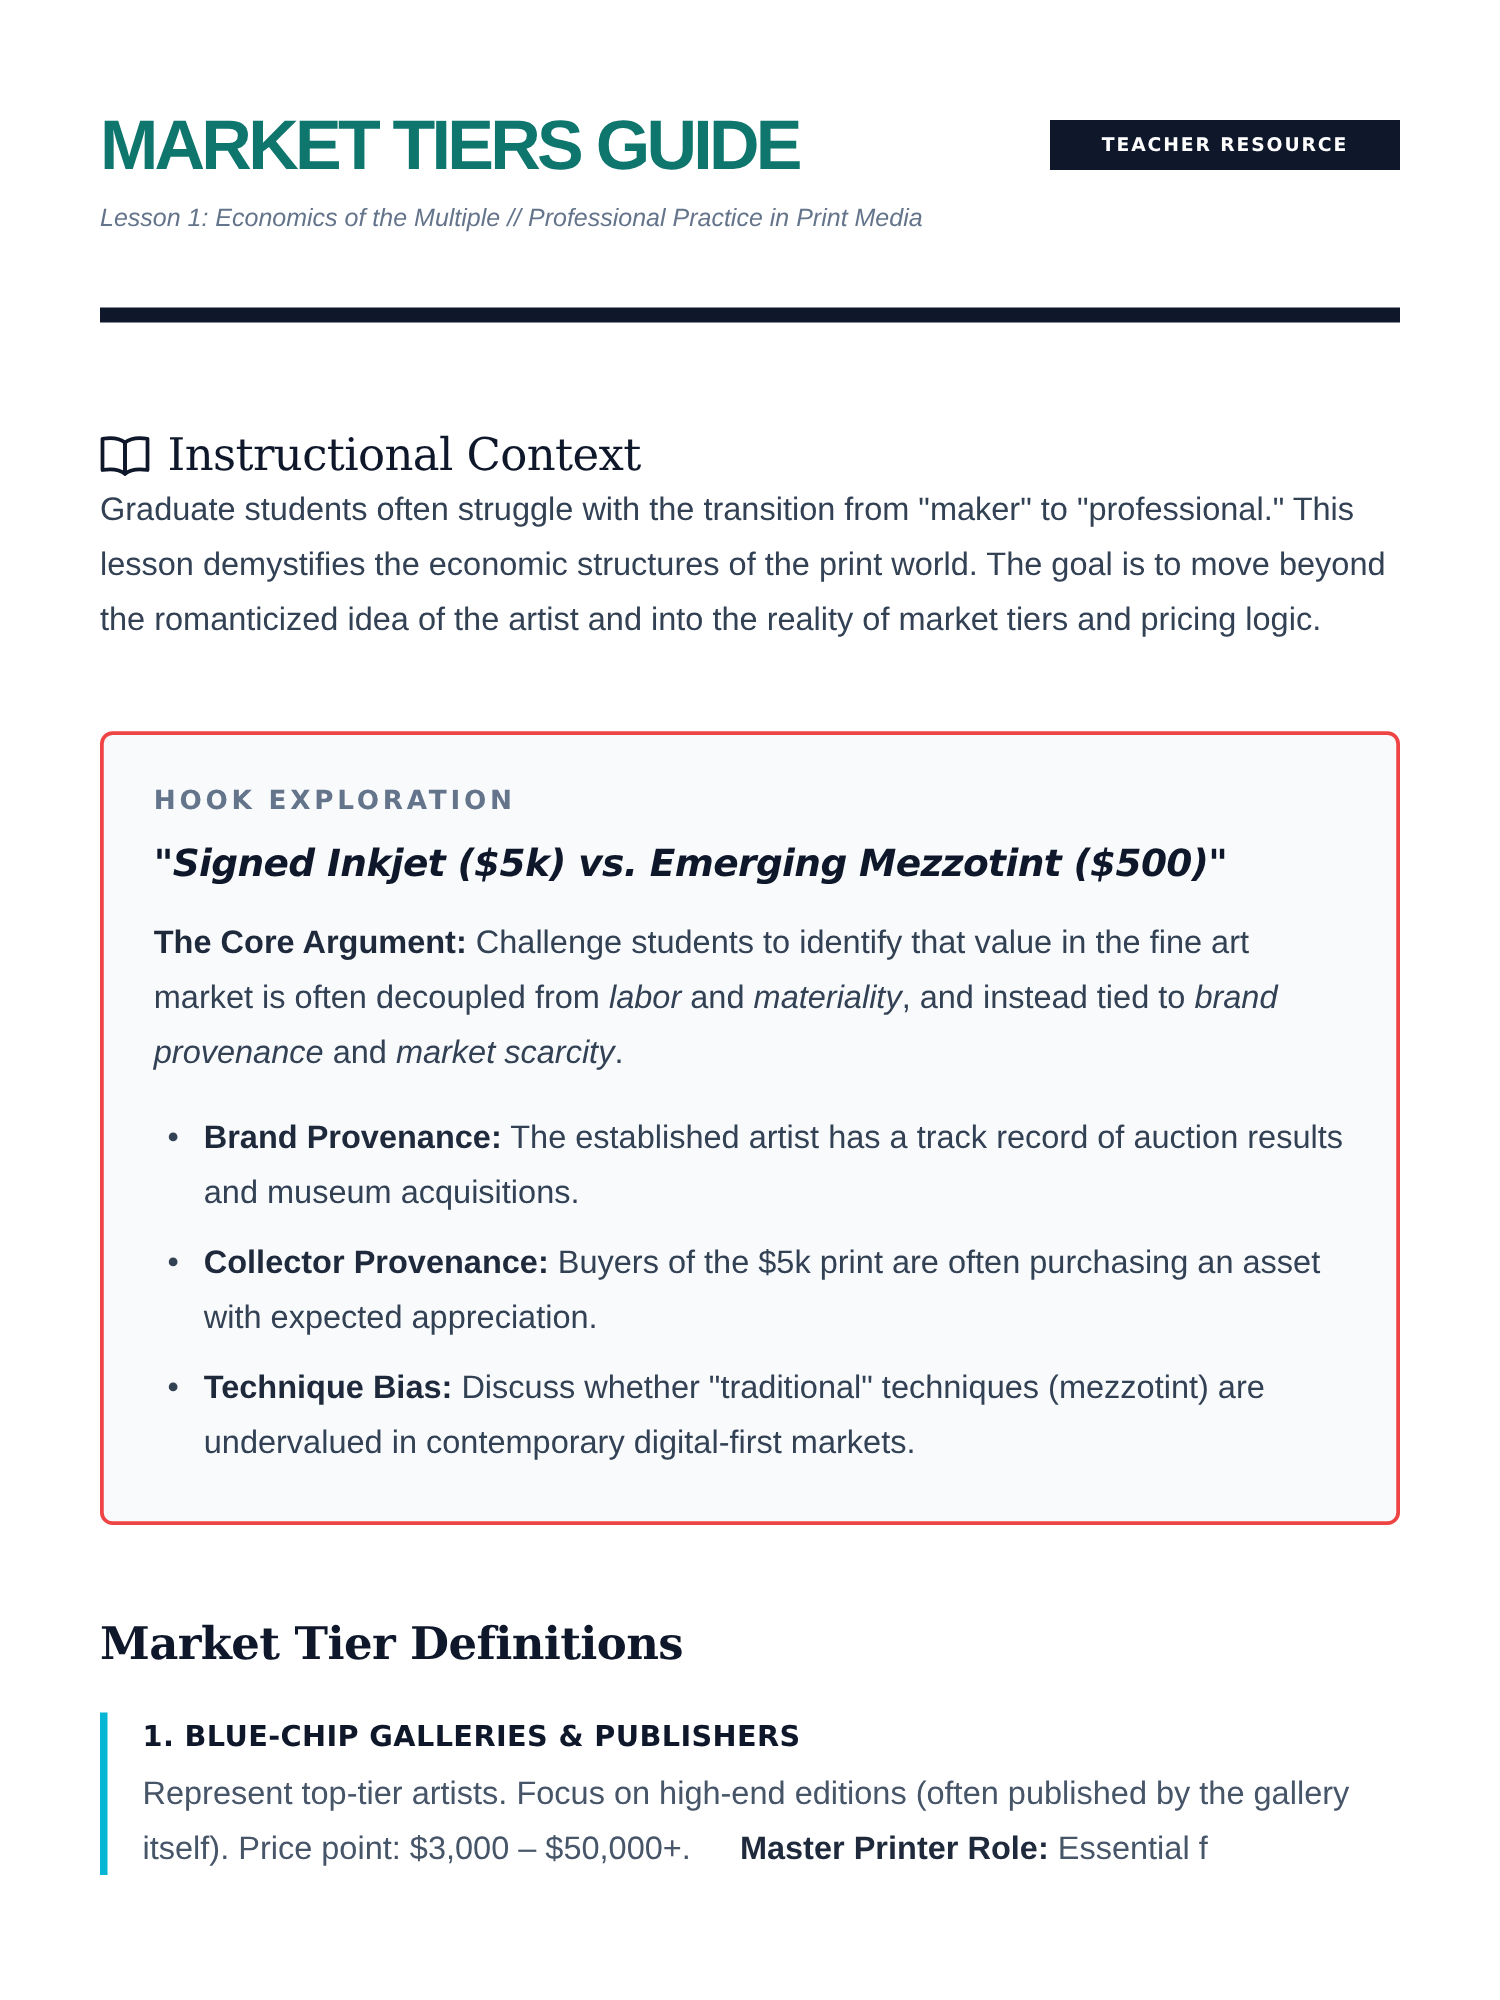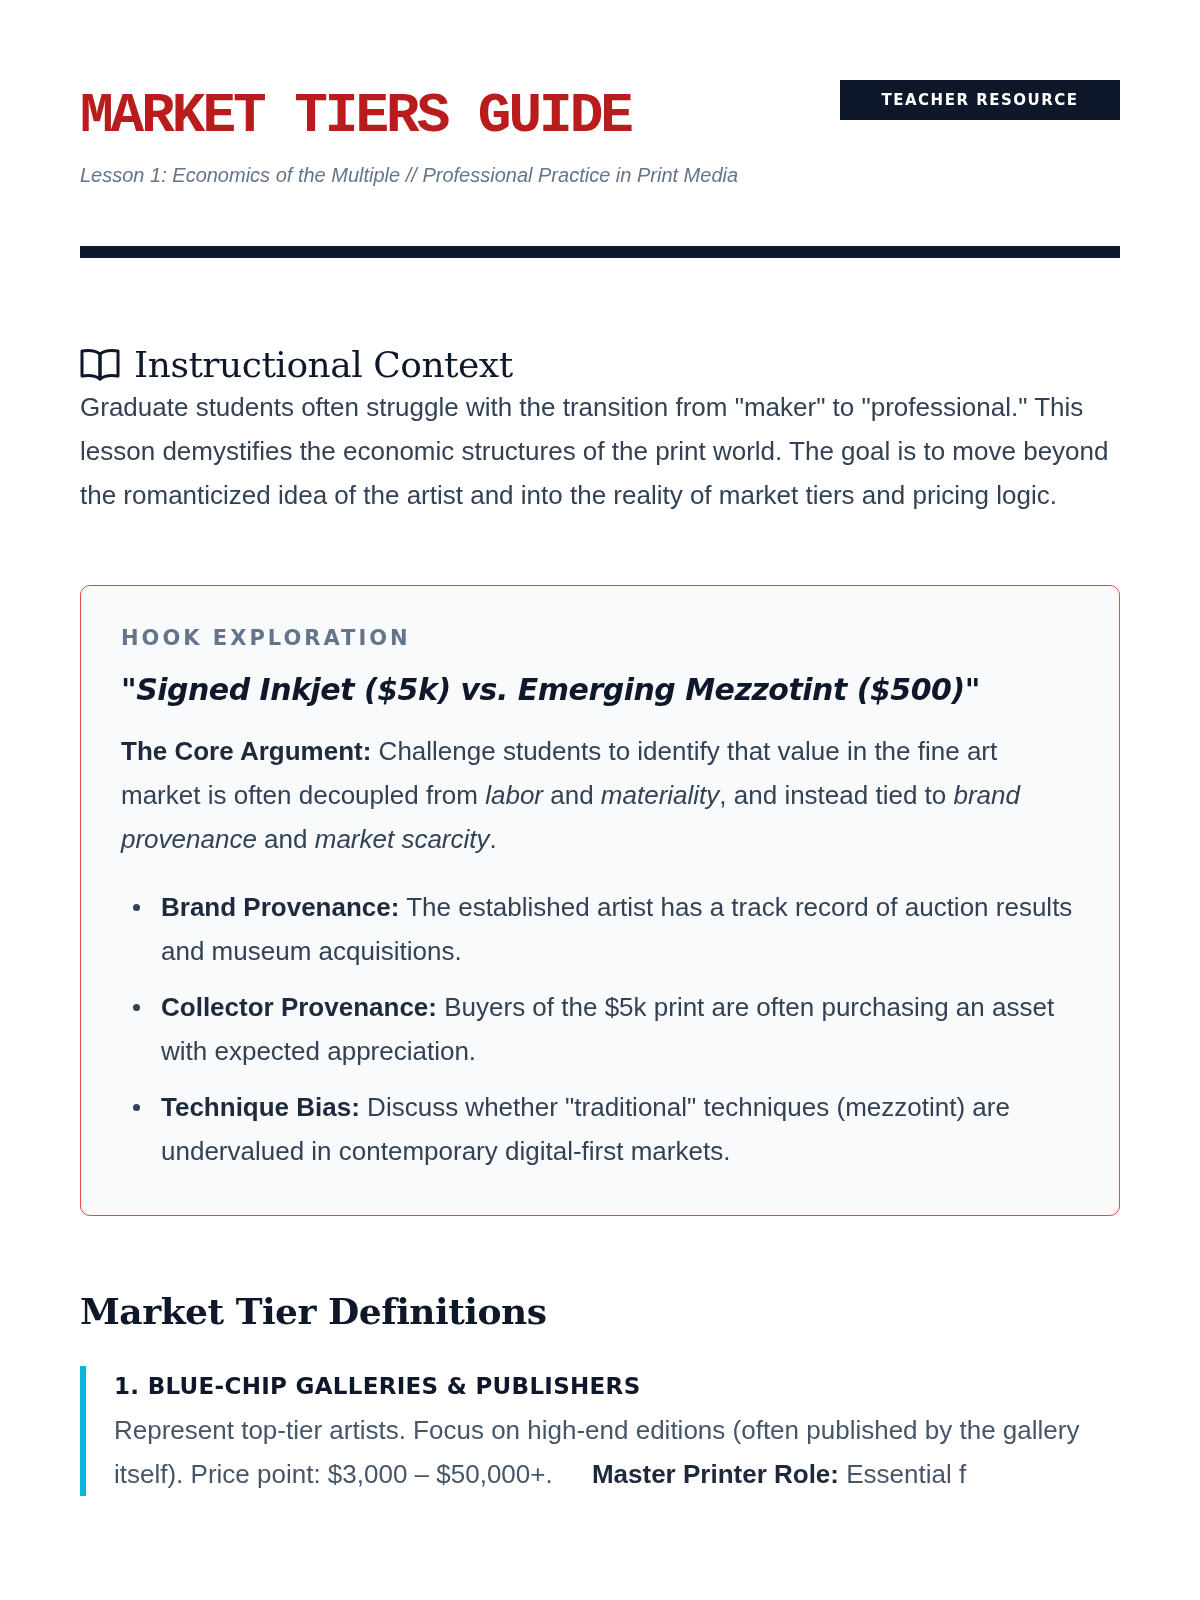--- a/index.html
+++ b/index.html
@@ -2,30 +2,30 @@
 <html><head>
   <meta charset="utf-8">
   <style>
     * { box-sizing: border-box; margin: 0; padding: 0; }
     html, body { width: 1200px; height: 1600px; overflow: hidden; background: #ffffff; }
     body { font-family: "Liberation Sans", sans-serif; color: #334155; }
     .page { position: relative; width: 1200px; height: 1600px; padding: 0 80px; }
 
     .header { position: relative; padding-top: 80px; }
     .title {
-      font-family: Liberation Mono, monospace;
+      font-family: Liberation Sans, sans-serif;
       font-weight: bold;
       font-size: 56px;
       line-height: 64px;
       letter-spacing: -3px;
-      color: #b91c1c;
+      color: #0f766e;
       margin-top: 4px;
     }
     .badge {
-      position: absolute; top: 80px; right: 0;
+      position: absolute; top: 96px; right: 0;
       background: #0f172a; color: #ffffff;
       font-family: "DejaVu Sans", sans-serif; font-weight: bold;
       font-size: 15px; letter-spacing: 1.5px;
       height: 40px; line-height: 40px; padding: 0 20px;
       width: 280px; text-align: center;
     }
     .subtitle {
       font-family: "Liberation Sans", sans-serif;
       font-style: italic;
       font-size: 20px; line-height: 46px;
@@ -44,21 +44,21 @@
     }
     .book-icon { width: 40px; height: 34px; margin-right: 14px; }
 
     .intro {
       font-size: 26px; line-height: 44px; color: #334155;
       width: 1040px;
     }
 
     .hook-card {
       margin-top: 68px; width: 1040px;
-      background: #f8fafc; border: 1px solid #ef4444; border-radius: 10px;
+      background: #f8fafc; border: 3px solid #ef4444; border-radius: 10px;
       padding: 40px 40px 42px 40px;
     }
     .hook-label {
       font-family: "DejaVu Sans", sans-serif; font-weight: bold;
       font-size: 21px; letter-spacing: 3px; color: #64748b;
     }
     .hook-title {
       font-family: "DejaVu Sans", sans-serif; font-weight: bold; font-style: italic;
       font-size: 30px; color: #0f172a; margin-top: 22px; letter-spacing: -0.5px;
     }

